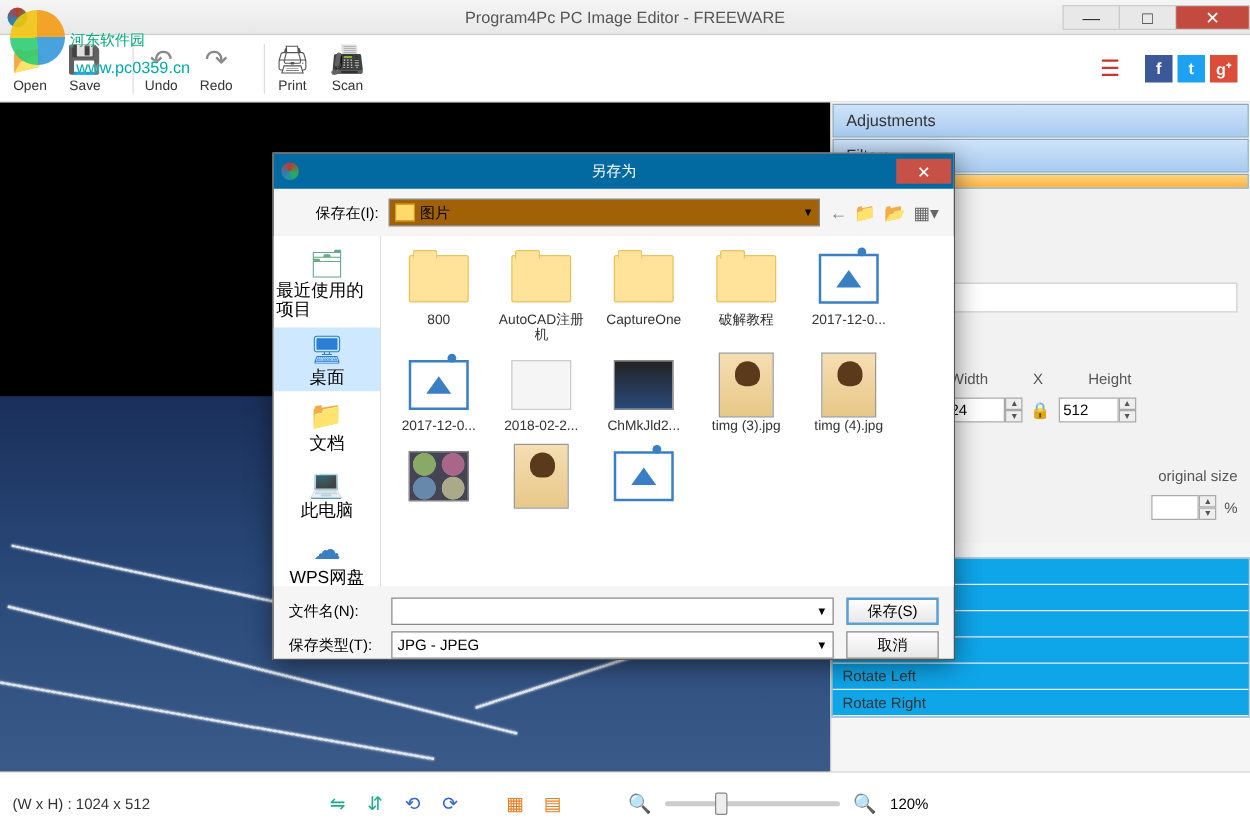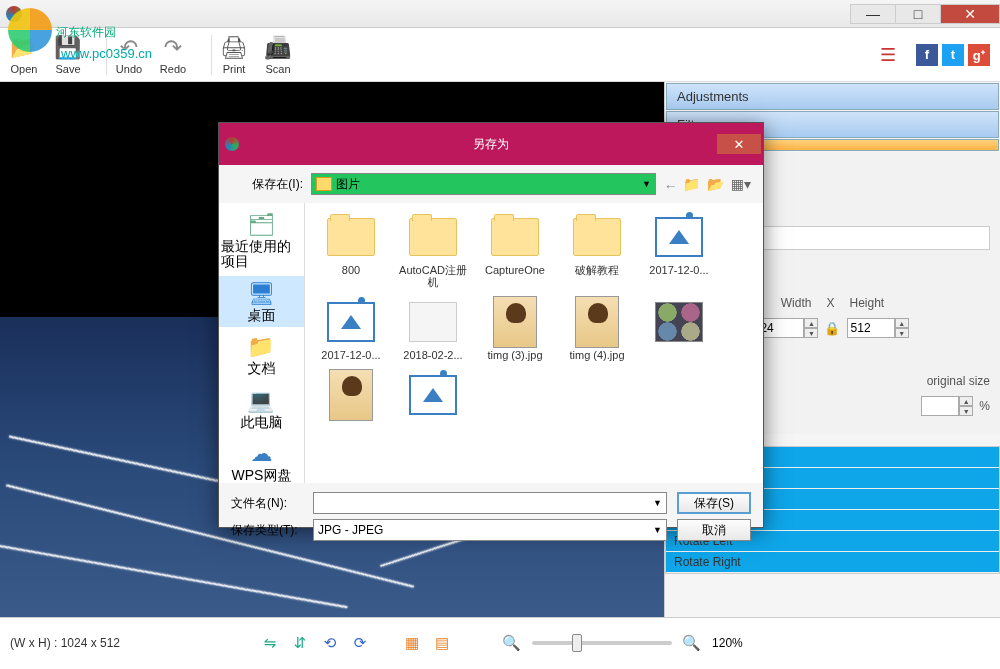--- a/index.html
+++ b/index.html
@@ -36,27 +36,27 @@
 .lockico{color:#e6a23c;font-size:13px}
 .history{border:1px solid #ccc;background:#0ea5e9;max-height:160px;overflow:auto}
 .history div{padding:3px 8px;border-bottom:1px solid #eee;font-size:12px;color:#333}
 .statusbar{height:50px;border-top:1px solid #ccc;display:flex;align-items:center;padding:0 10px;gap:10px;background:#fff}
 .statusbar .dims{font-size:12px;color:#333}
 .sicon{width:20px;height:20px;display:flex;align-items:center;justify-content:center;cursor:pointer;font-size:15px}
 .zoomslider{width:140px;height:4px;background:#ccc;position:relative;border-radius:2px}
 .zoomslider .thumb{position:absolute;width:10px;height:18px;background:#eee;border:1px solid #888;top:-7px;left:40px;border-radius:2px}
 
 .dialog{position:absolute;left:218px;top:122px;width:546px;height:406px;background:#f5f5f5;border:1px solid #555;box-shadow:0 4px 20px rgba(0,0,0,.5);z-index:100}
-.dtitle{height:42px;background:#be185d;color:#fff;display:flex;align-items:center;position:relative}
+.dtitle{height:28px;background:#0369a1;color:#fff;display:flex;align-items:center;position:relative}
 .dtitle .dico{width:14px;height:14px;margin:0 6px;background:conic-gradient(#c0392b,#27ae60,#2980b9,#c0392b);border-radius:50%}
 .dtitle .txt{position:absolute;left:50%;transform:translateX(-50%);font-size:12px}
 .dtitle .dclose{margin-left:auto;width:44px;height:20px;background:#c75146;color:#fff;display:flex;align-items:center;justify-content:center;font-size:13px;margin-right:2px;cursor:pointer}
 .drow{display:flex;align-items:center;padding:8px 12px;gap:8px}
 .drow label{font-size:12px;width:72px;text-align:right}
-.dselect{flex:1;height:22px;border:1px solid #888;background:#22c55e;display:flex;align-items:center;padding:0 4px;position:relative}
+.dselect{flex:1;height:22px;border:1px solid #888;background:#a16207;display:flex;align-items:center;padding:0 4px;position:relative}
 .dselect .fico{width:16px;height:14px;background:#ffd96b;border:1px solid #d4a017;margin-right:4px}
 .dselect .arrow{margin-left:auto;font-size:9px}
 .dtools{display:flex;gap:6px;color:#666}
 .dtools span{cursor:pointer;font-size:14px}
 .dbody{display:flex;height:280px}
 .dplaces{width:86px;background:#fff;border-right:1px solid #ddd;padding-top:4px}
 .dplace{display:flex;flex-direction:column;align-items:center;padding:4px 2px;cursor:pointer;margin-bottom:2px}
 .dplace.sel{background:#cde8ff}
 .dplace .pico{width:32px;height:28px;display:flex;align-items:center;justify-content:center;font-size:22px}
 .dplace .plbl{font-size:14px;text-align:left;line-height:1.1}
@@ -83,20 +83,21 @@
 </head>
 <body>
 
 <div class="wm">
   <span class="circ"></span><span>河东软件园</span>
   <span class="sub">www.pc0359.cn</span>
 </div>
 
 <div class="titlebar">
   <div class="appicon"></div>
+  <div class="title">Program4Pc PC Image Editor - FREEWARE</div>
   <div class="wbtns">
     <div class="wbtn">—</div>
     <div class="wbtn">□</div>
     <div class="wbtn close">✕</div>
   </div>
 </div>
 
 <div class="toolbar">
   <div class="tbtn">
     <div class="ico" style="color:#e6a23c">📂</div>
@@ -143,21 +144,21 @@
     </div>
   </div>
   <div class="sidepanel">
     <div class="acc">Adjustments</div>
     <div class="acc">Filters</div>
     <div class="acc act"></div>
     <div class="panelbody">
       <div style="height:56px"></div>
       <div class="row" style="justify-content:flex-end;border:1px solid #ccc;padding:4px;background:#fff;height:24px"></div>
       <div style="height:30px"></div>
-      <div class="row" style="justify-content:center;gap:15px">
+      <div class="row" style="justify-content:center;gap:36px">
         <span>Width</span>
         <span>X</span>
         <span>Height</span>
       </div>
       <div class="row" style="justify-content:center">
         <div class="numbox">
           <input value="24" style="">
           <div class="spin">
               <div>▲</div>
               <div>▼</div>
@@ -303,20 +304,26 @@
           <div class="fl">2017-12-0...</div>
         </div>
         <div class="ditem">
           <div class="thumb">
             <div class="photo" style="background: rgb(245, 245, 245); border: 1px solid rgb(204, 204, 204);"></div>
           </div>
           <div class="fl">2018-02-2...</div>
         </div>
         <div class="ditem">
           <div class="thumb">
+            <div class="photo"></div>
+          </div>
+          <div class="fl">ChMkJld2...</div>
+        </div>
+        <div class="ditem">
+          <div class="thumb">
             <div class="photo-girl"></div>
           </div>
           <div class="fl">timg (3).jpg</div>
         </div>
         <div class="ditem">
           <div class="thumb">
             <div class="photo-girl"></div>
           </div>
           <div class="fl">timg (4).jpg</div>
         </div>

